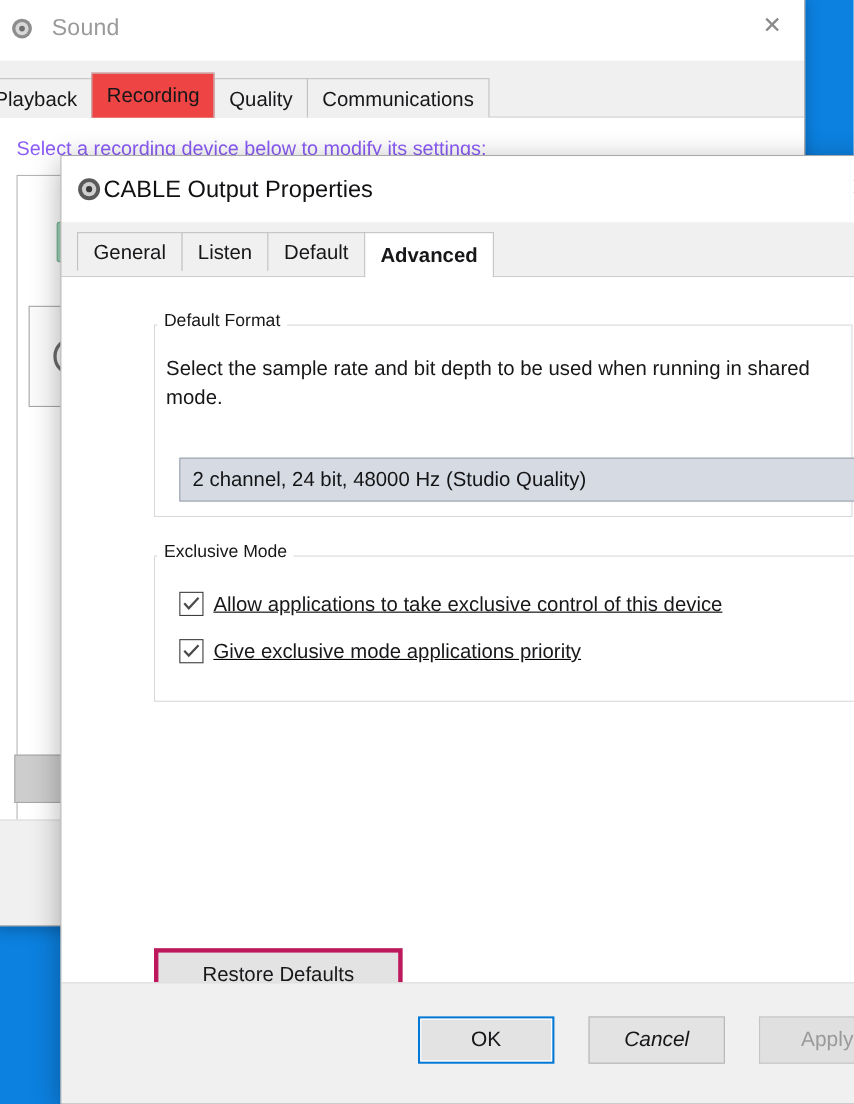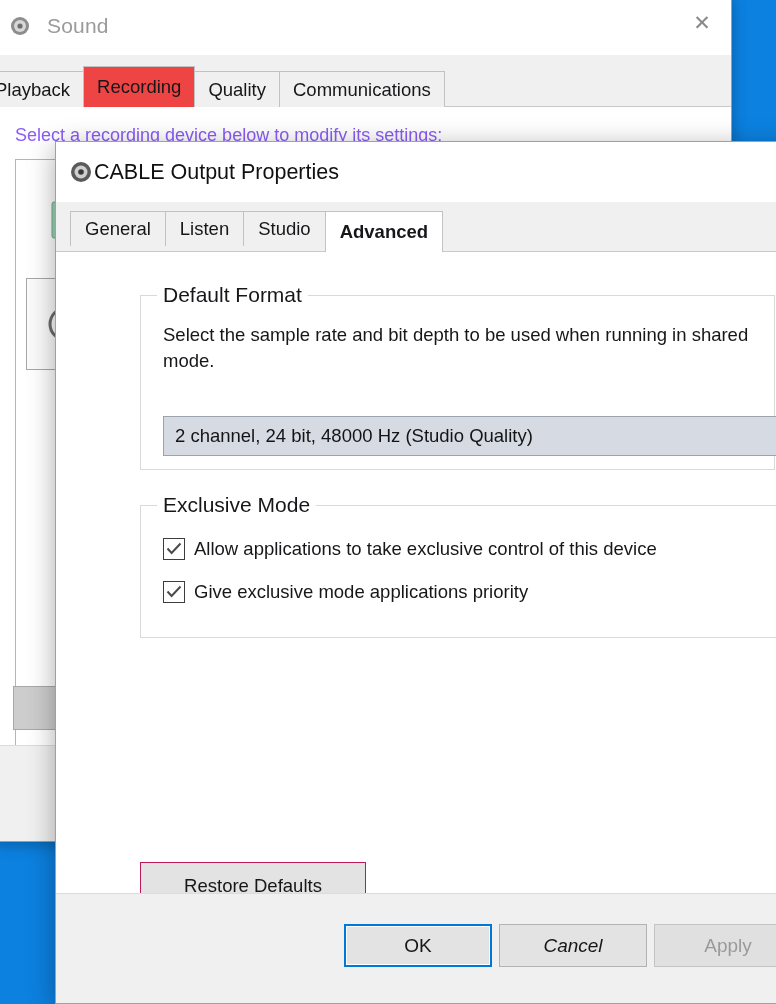--- a/index.html
+++ b/index.html
@@ -160,30 +160,30 @@
   #props-page {
     position: absolute; left: 0; top: 110px; right: 0; bottom: 110px;
     background: #ffffff;
   }
 
   .groupbox {
     position: absolute;
     border: 1px solid #d9d9d9;
   }
   .groupbox > .gb-title {
-    position: absolute; top: -13px; left: 16px;
+    position: absolute; top: -13px; left: 2px;
     background: #ffffff; padding: 0 6px;
-    font-size: 21px; color: #17171a;
+    font-size: 16px; color: #17171a;
   }
 
   #grp-default-format {
     left: 84px; top: 43px; width: 635px; height: 175px;
   }
   #format-desc {
-    position: absolute; left: 22px; top: 26px; width: 600px;
+    position: absolute; left: 10px; top: 26px; width: 600px;
     font-size: 18.5px; line-height: 1.38; color: #17171a;
   }
   #format-combo {
     position: absolute; left: 22px; top: 120px;
     width: 708px; height: 40px;
     background: #d6dbe3;
     border: 1px solid #9aa3ae;
     display: flex; align-items: center;
   }
   #format-combo .combo-text {
@@ -194,55 +194,55 @@
   #format-combo .combo-arrow {
     width: 34px; display: flex; align-items: center; justify-content: center;
     color: #30343a;
   }
 
   #grp-exclusive-mode {
     left: 84px; top: 253px; width: 747px; height: 133px;
   }
   .chk-row {
     position: absolute; left: 22px;
-    display: flex; 
+    display: flex;  text-decoration: underline;
   }
   .chk-box {
     width: 22px; height: 22px;
     border: 1.6px solid #3d3d3d;
     background: #ffffff;
     display: flex; align-items: center; justify-content: center;
     flex: none;
   }
   .chk-label {
     margin-left: 9px;
     font-size: 18.5px; color: #17171a; white-space: nowrap;
   }
 
   #restore-defaults {
     position: absolute; left: 84px; top: 610px;
     width: 226px; height: 47px;
     background: #e3e3e3;
-    border: 1px solid #be185d;
+    border: 4px solid #be185d;
     font-size: 18.5px; color: #17171a;
     display: flex; align-items: center; justify-content: center;
   }
 
   #props-buttonbar {
     position: absolute; left: 0; right: 0; bottom: 0; height: 110px;
     background: #f0f0f0;
     border-top: 1px solid #dcdcdc;
   }
   .dlg-btn {
     position: absolute; top: 30px;
-    height: 43px; width: 148px;
+    height: 43px; width: 124px;
     background: #e3e3e3;
     border: 1px solid #b3b3b3;
     font-size: 19px; color: #17171a;
-    display: flex; align-items: center; justify-content: center;
+    display: flex; align-items: center; justify-content: center; margin-left: 36px;
   }
   #btn-ok {
     left: 288px;
     background: #e3e3e3;
     border: 2px solid #0078d7;
     outline: 1px solid #ffffff;
     outline-offset: -3px;
   }
   #btn-cancel { left: 443px; font-style: italic; }
   #btn-apply  { left: 598px; color: #9a9a9a; background: #e0e0e0; border-color: #c4c4c4; }
@@ -316,21 +316,21 @@
         </svg>
       </span>
       <span class="ttl-text">CABLE Output Properties</span>
       <span id="props-close">✕</span>
     </div>
 
     <div id="props-tabstrip">
       <div id="props-tabs">
         <div class="tab">General</div>
         <div class="tab">Listen</div>
-        <div class="tab">Studio</div>
+        <div class="tab">Default</div>
         <div class="tab active">Advanced</div>
       </div>
     </div>
 
     <div id="props-page">
 
       <div class="groupbox" id="grp-default-format">
         <span class="gb-title">Default Format</span>
         <div id="format-desc">Select the sample rate and bit depth to be used when running in shared mode.</div>
         <div id="format-combo">

